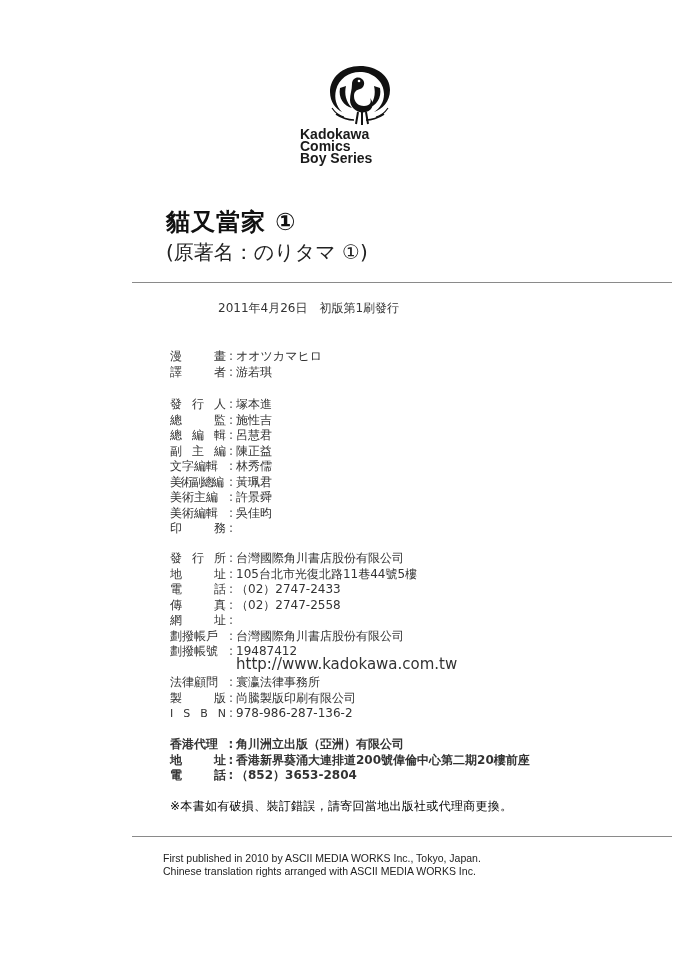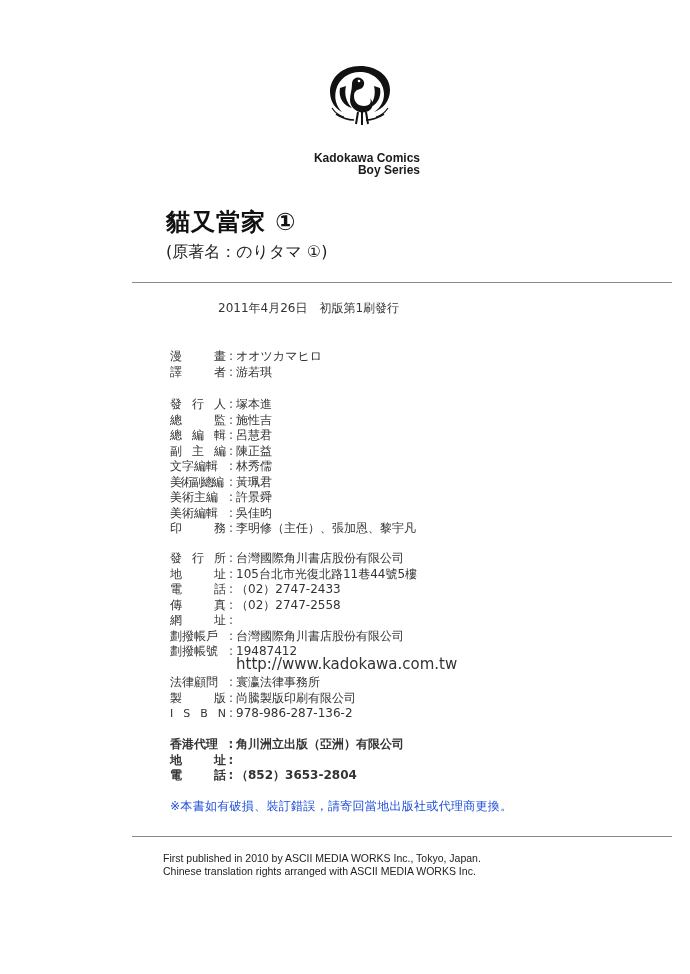--- a/index.html
+++ b/index.html
@@ -20,44 +20,43 @@
       left: 322px;
       top: 62px;
       width: 76px;
       height: 70px;
     }
     .imprint {
       position: absolute;
       left: 300px;
       top: 128px;
       width: 120px;
-      text-align: right;
+      text-align: left;
       font-family: "Liberation Sans", sans-serif;
       font-weight: bold;
-      font-size: 12px;
+      font-size: 14px;
       line-height: 12px;
       color: #1a1a1a;
-      margin-top: 24px;
     }
     .title {
       position: absolute;
       left: 166px;
       top: 208px;
       font-size: 24px;
       font-weight: bold;
       line-height: 28px;
       color: #111;
       letter-spacing: 1px;
       text-align: center;
     }
     .subtitle {
       position: absolute;
       left: 166px;
       top: 242px;
-      font-size: 16px;
+      font-size: 20px;
       line-height: 20px;
       color: #222;
     }
     .rule {
       position: absolute;
       height: 1px;
       background: #8a8a8a;
     }
     .rule.top { left: 132px; top: 282px; width: 540px; }
     .rule.bottom { left: 132px; top: 836px; width: 540px; }
@@ -92,21 +91,21 @@
     .label span { display: inline-block; }
     .colon { width: 10px; text-align: center; color: #444; }
     .value { color: #333; }
 
     .notice {
       position: absolute;
       left: 170px;
       top: 798px;
       font-size: 12px;
       line-height: 16px;
-      color: #1d4ed8;
+      color: #000000;
       letter-spacing: 0.3px;
     }
     .copyright {
       position: absolute;
       left: 163px;
       top: 852px;
       font-family: "Liberation Sans", sans-serif;
       font-size: 10.5px;
       line-height: 12.5px;
       color: #222;
@@ -225,21 +224,20 @@
     </div>
     <div class="colon">:</div>
     <div class="value">吳佳昀</div>
   </div>
   <div class="row">
     <div class="label">
       <span>印</span>
       <span>務</span>
     </div>
     <div class="colon">:</div>
-    <div class="value">李明修（主任）、張加恩、黎宇凡</div>
   </div>
 </div>
 
 <div class="block" style="top:551px;">
   <div class="row">
     <div class="label">
       <span>發</span>
       <span>行</span>
       <span>所</span>
     </div>
@@ -329,20 +327,21 @@
     </div>
     <div class="colon">:</div>
     <div class="value">角川洲立出版（亞洲）有限公司</div>
   </div>
   <div class="row">
     <div class="label">
       <span>地</span>
       <span>址</span>
     </div>
     <div class="colon">:</div>
+    <div class="value">香港新界葵涌大連排道200號偉倫中心第二期20樓前座</div>
   </div>
   <div class="row">
     <div class="label">
       <span>電</span>
       <span>話</span>
     </div>
     <div class="colon">:</div>
     <div class="value">（852）3653-2804</div>
   </div>
 </div>

